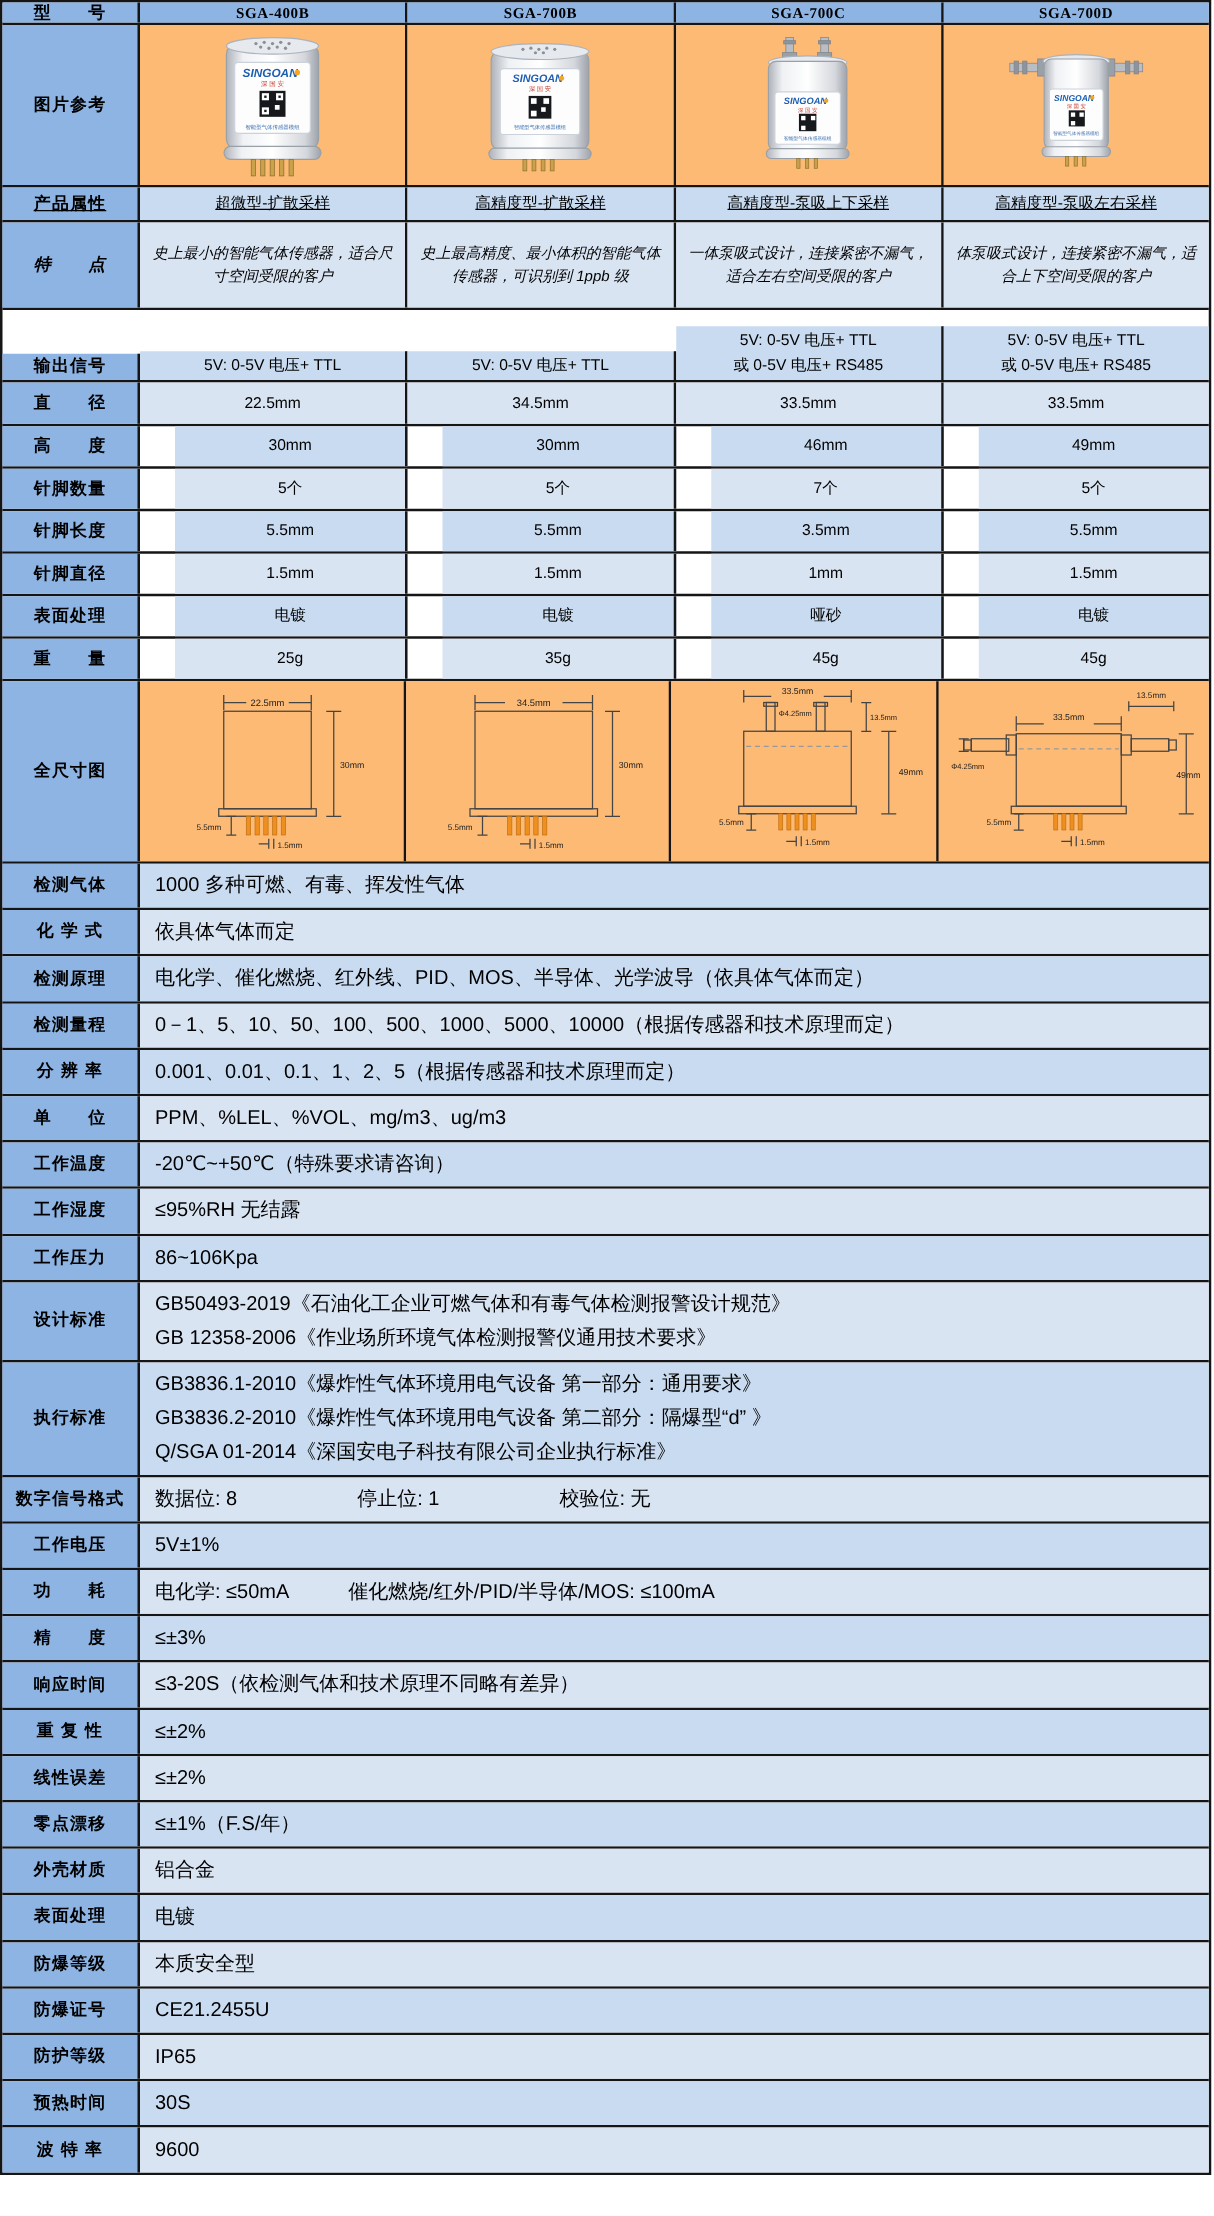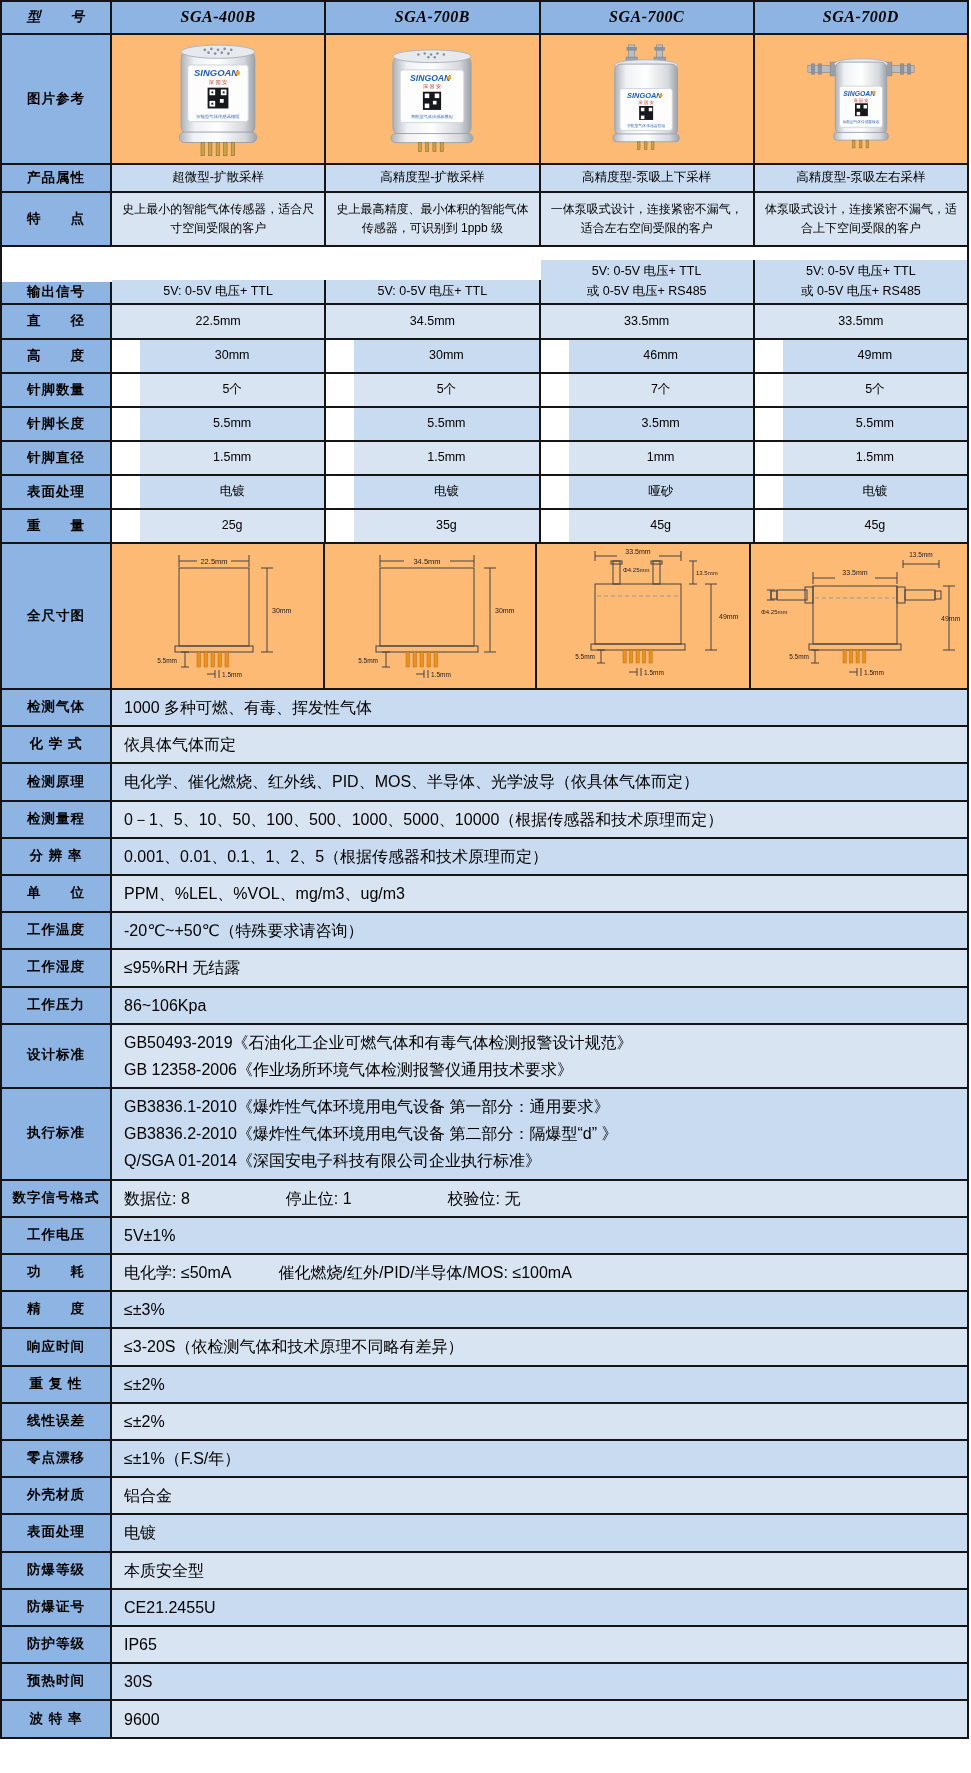--- a/index.html
+++ b/index.html
@@ -45,38 +45,38 @@
     text-align: left;
     padding: 4px 6px 4px 12px;
     white-space: pre-line;
     line-height: 1.7;
   }
   
   .dark .val, .dark .fullval { background: #c9dbf0; }
   .light .val, .light .fullval { background: #d9e4f3; }
   .white .val { background: #fdba74; }
   
-  .h-head  { height: 33px; font-style: italic; }
+  .h-head  { height: 18px; }
   .h-photo { height: 130px; }
-  .h-attr  { height: 28px; }
-  .h-feat  { height: 54px; }
+  .h-attr  { height: 28px; text-decoration: underline; }
+  .h-feat  { height: 70px; font-style: italic; }
   .h-out   { height: 58px; align-items: flex-end; }
   .h-spec  { height: 34px; gap: 28px; }
   .h-dia   { height: 35px; }
   .h-diag  { height: 146px; }
   .h-full  { min-height: 36px; }
   .h-l2    { min-height: 56px; }
   .h-l3    { min-height: 84px; }
   .header-row .label, .header-row .val {
     background: #8db4e2;
     font-weight: bold;
   }
   .header-row .val {
     font-family: "Liberation Serif", "DejaVu Serif", serif;
-    font-size: 16px;
+    font-size: 12px;
     letter-spacing: .5px;
   }
   .feat-cell { font-size: 12px; line-height: 1.6; }
   svg text { font-family: "Liberation Sans", "DejaVu Sans", sans-serif; }
   .dim-svg text { fill: #222; }
 </style>
 </head>
 <body>
 
 <div class="spec-table">

